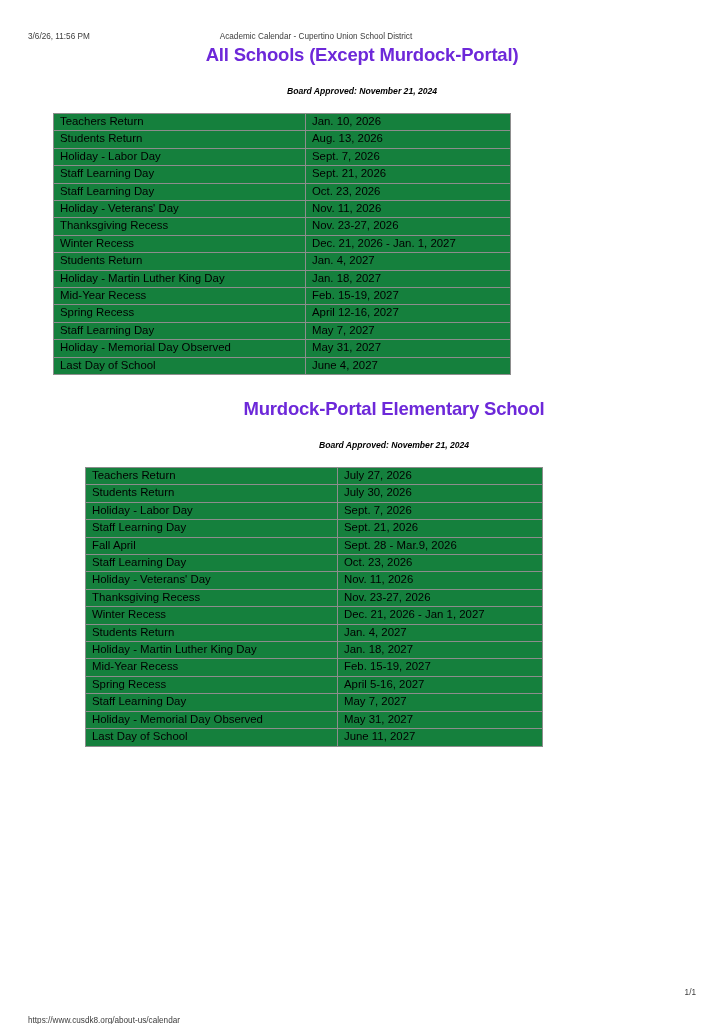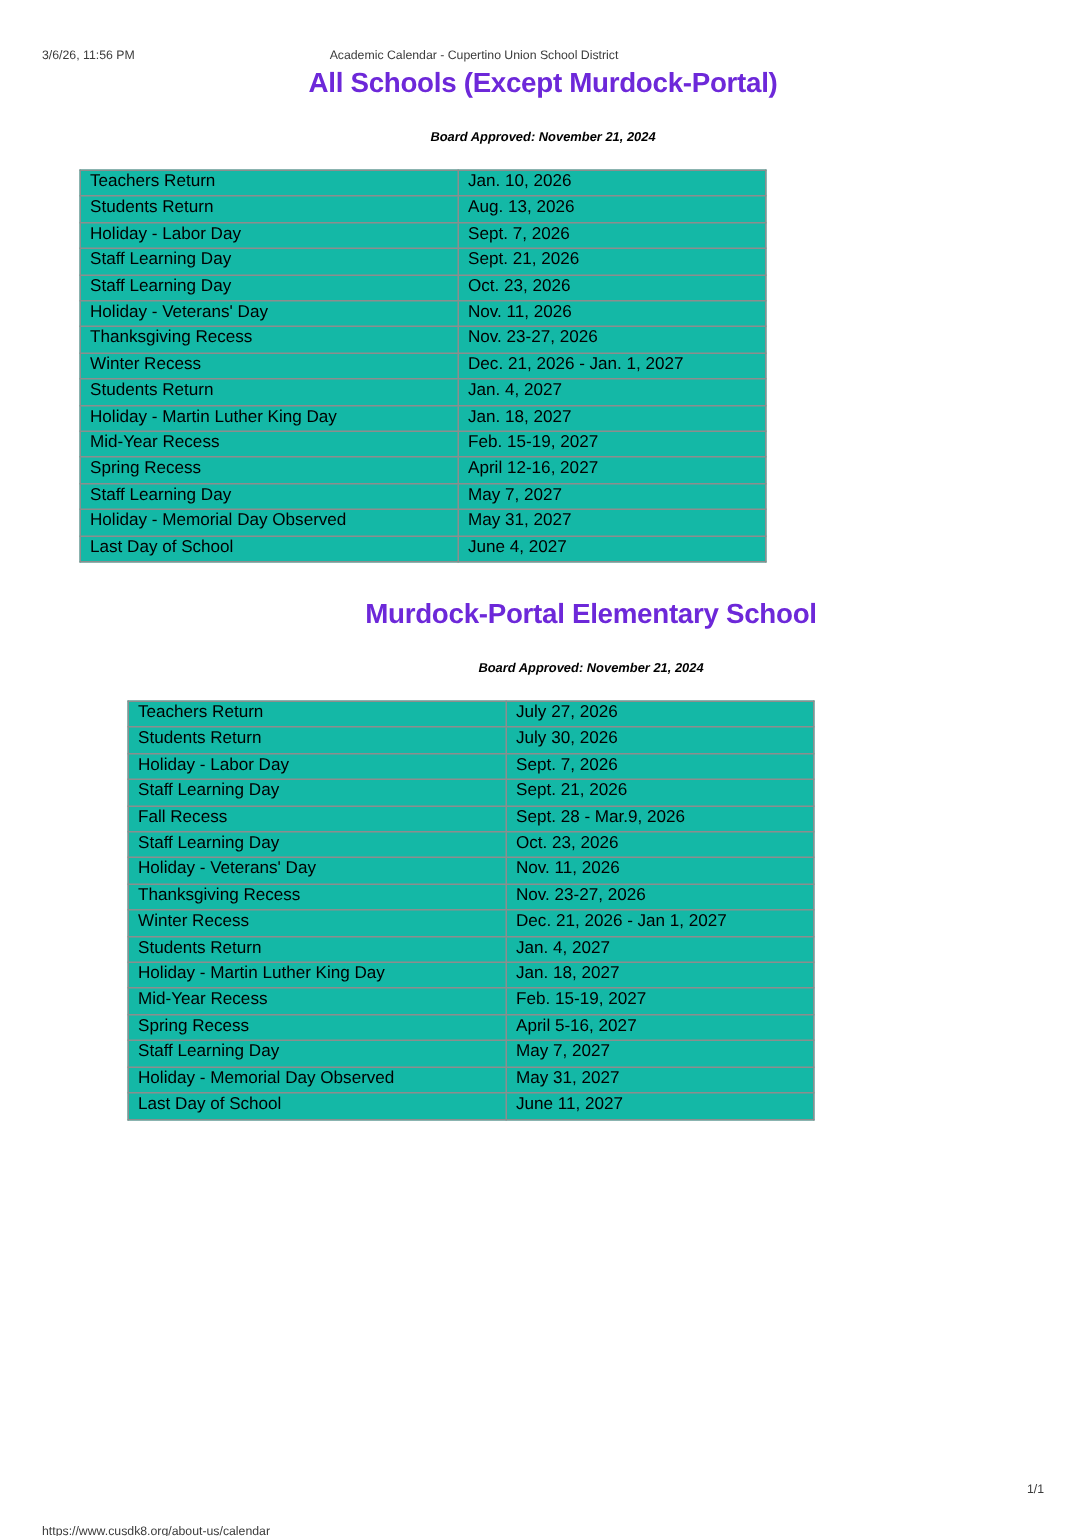--- a/index.html
+++ b/index.html
@@ -95,21 +95,21 @@
     font-style: italic;
   }
 
   
   .cal-table {
     border-collapse: collapse;
     width: 445px;
     margin: 0 0 0 53px;
     table-layout: fixed;
     border: 1.6px solid #555555;
-    background: #14b8a6;
+    background: #15803d;
   }
   .cal-table td {
     border: 1px solid #8d8d8d;
     font-size: 11.4px;
     line-height: 1;
     padding: 2px 0 3px 6px;
     color: #000;
     white-space: nowrap;
     overflow: hidden;
   }
@@ -221,21 +221,21 @@
         </tr>
         <tr>
           <td class="c-label">Holiday - Labor Day</td>
           <td class="c-value">Sept. 7, 2026</td>
         </tr>
         <tr>
           <td class="c-label">Staff Learning Day</td>
           <td class="c-value">Sept. 21, 2026</td>
         </tr>
         <tr>
-          <td class="c-label">Fall Recess</td>
+          <td class="c-label">Fall April</td>
           <td class="c-value">Sept. 28 - Mar.9, 2026</td>
         </tr>
         <tr>
           <td class="c-label">Staff Learning Day</td>
           <td class="c-value">Oct. 23, 2026</td>
         </tr>
         <tr>
           <td class="c-label">Holiday - Veterans' Day</td>
           <td class="c-value">Nov. 11, 2026</td>
         </tr>

